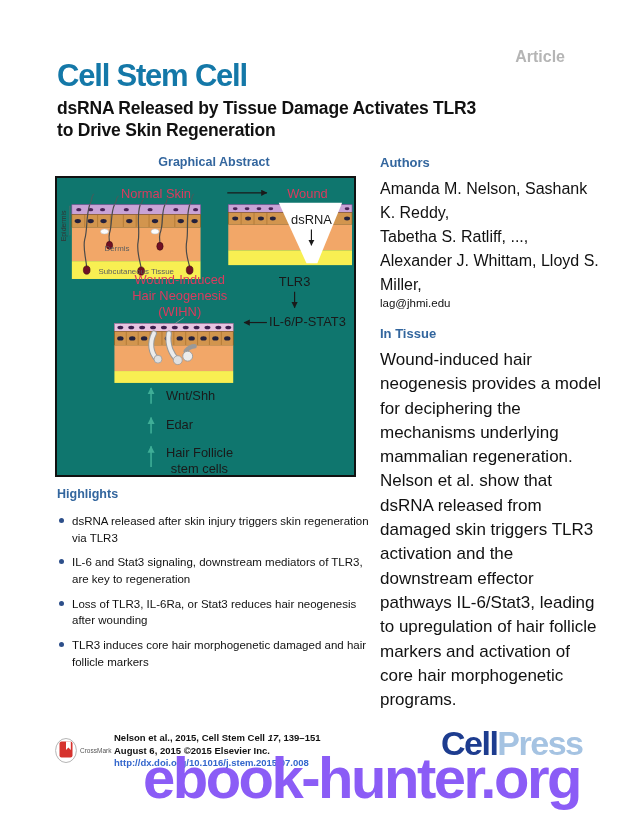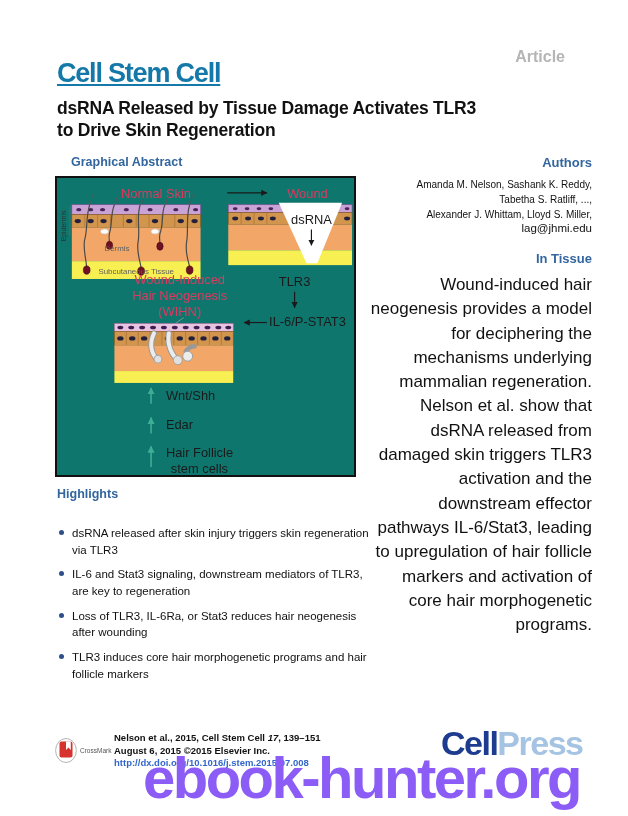--- a/index.html
+++ b/index.html
@@ -10,60 +10,60 @@
     font-family: "Liberation Sans", sans-serif;
     color: #111;
     overflow: hidden;
   }
   .article-label {
     position: absolute; top: 48px; left: 455px; width: 110px;
     text-align: right; font-size: 16px; font-weight: bold; color: #b5b5b5;
   }
   .journal-logo {
     position: absolute; top: 58px; left: 57px;
-    font-size: 27px; font-weight: bold; color: #1478a8; letter-spacing: -1.2px; text-decoration: underline;
+    font-size: 31px; font-weight: bold; color: #1478a8; letter-spacing: -1.2px;
   }
   .paper-title {
     position: absolute; top: 97px; left: 57px; width: 530px;
     font-size: 17.5px; font-weight: bold; color: #111; line-height: 1.28;
     letter-spacing: -0.2px;
   }
   .sec-heading {
     font-size: 12.5px; font-weight: bold; color: #33669e;
   }
   .left-col { position: absolute; top: 155px; left: 55px; width: 302px; }
-  .left-col .sec-heading { margin-left: 16px; }
+  .left-col .sec-heading { margin-left: 16px; text-align: center; }
   .ga-box {
     margin-top: 7px; width: 301px; height: 301px;
     border: 2px solid #111; background: #0f766e;
   }
   .ga-svg { width: 297px; height: 297px; display: block; }
   .ga-svg text { font-family: "Liberation Sans", sans-serif; }
   .t-red  { fill: #dc3a5e; font-size: 13px; }
   .t-blk  { fill: #1a1a1a; font-size: 13px; }
   .t-sm   { fill: #5e5e5e; font-size: 8px; }
   .t-tiny { fill: #333; font-size: 7px; }
   .ln-black { stroke: #1a1a1a; stroke-width: 1.2; }
   .ln-green { stroke: #3fae97; stroke-width: 1.6; }
   .follicle { stroke: #4a4a4a; stroke-width: 1.2; fill: none; }
   .hairshaft { stroke: #555; stroke-width: 0.9; fill: none; }
 
   .highlights { position: absolute; top: 487px; left: 57px; width: 312px; }
-  .highlights ul { list-style: none; margin-top: 24px; }
+  .highlights ul { list-style: none; margin-top: 12px; }
   .highlights li {
     display: flex; align-items: flex-start; margin-bottom: 8px;
     font-size: 11.5px; line-height: 1.45; color: #111;
   }
   .bullet {
     flex: 0 0 auto; width: 5px; height: 5px; border-radius: 50%;
     background: #2d4f8a; margin: 5px 8px 0 2px;
   }
-  .right-col { position: absolute; top: 155px; left: 366px; width: 226px; text-align: right; }
+  .right-col { position: absolute; top: 155px; left: 380px; width: 226px; }
   .right-col .sec-heading { font-size: 13px; margin-bottom: 7px; }
-  .author-line { font-size: 10px; line-height: 1.5; color: #111; }
+  .author-line { font-size: 16px; line-height: 1.5; color: #111; }
   .corr-heading, .inbrief-heading { margin-top: 17px; }
   .email { font-size: 11.5px; color: #111; }
   .inbrief-text { font-size: 17px; line-height: 1.43; color: #111; width: 226px; }
 
   .footer-citation {
     position: absolute; top: 732px; left: 114px;
     font-size: 9.5px; font-weight: bold; line-height: 1.32; color: #111;
   }
   .doi-link { color: #3366cc; }
   .vol-italic { font-style: italic; }
@@ -288,21 +288,21 @@
     <li>
         <span class="bullet"></span>
         <span>IL-6 and Stat3 signaling, downstream mediators of TLR3, are key to regeneration</span>
       </li>
     <li>
         <span class="bullet"></span>
         <span>Loss of TLR3, IL-6Ra, or Stat3 reduces hair neogenesis after wounding</span>
       </li>
     <li>
         <span class="bullet"></span>
-        <span>TLR3 induces core hair morphogenetic programs and hair follicle markers</span>
+        <span>TLR3 induces core hair morphogenetic damaged and hair follicle markers</span>
       </li>
   </ul>
 </div>
 
 <div class="crossmark">
   <svg width="22" height="25" viewBox="0 0 22 25">
     <ellipse cx="11" cy="12.5" rx="10.4" ry="12" fill="#ffffff" stroke="#b5b5b5" stroke-width="1"></ellipse>
     <rect x="4.5" y="3.5" width="13" height="16" rx="2" fill="#d6332e"></rect>
     <path d="M11 3.5 v8.5 l2.4,-2.4 2.4,2.4 v-8.5 Z" fill="#ffffff"></path>
   </svg>

